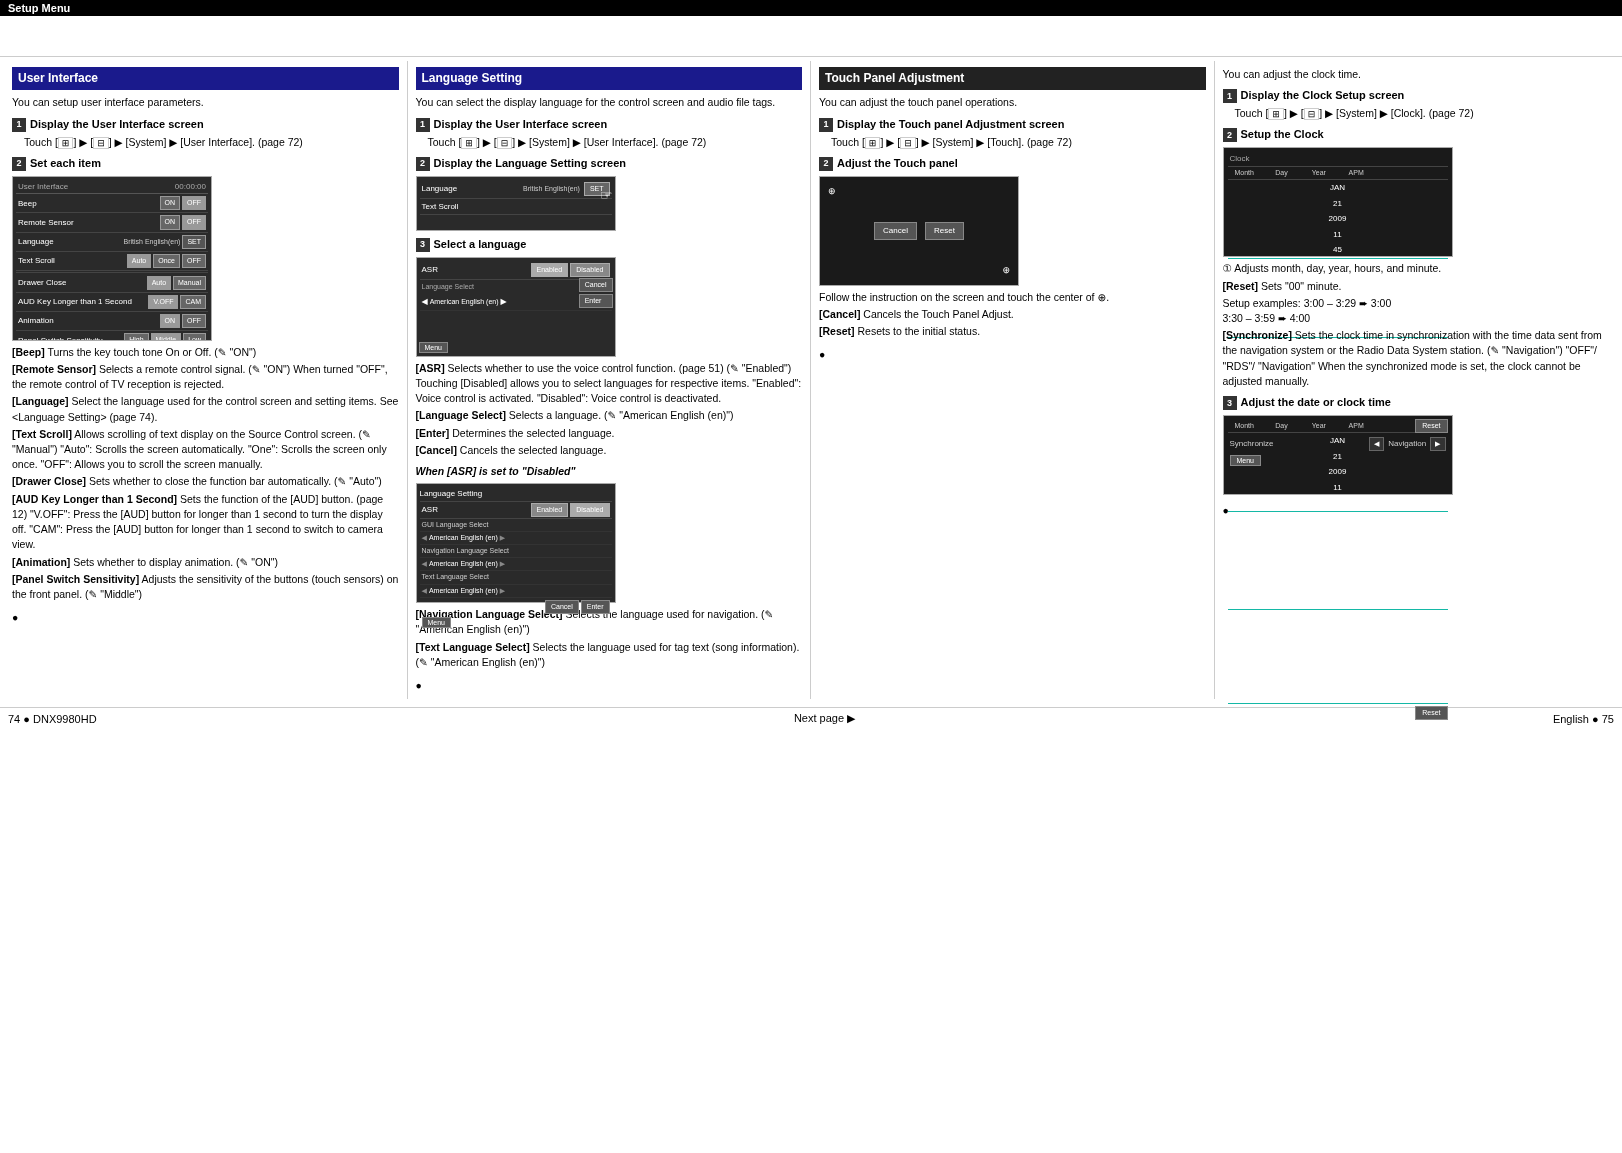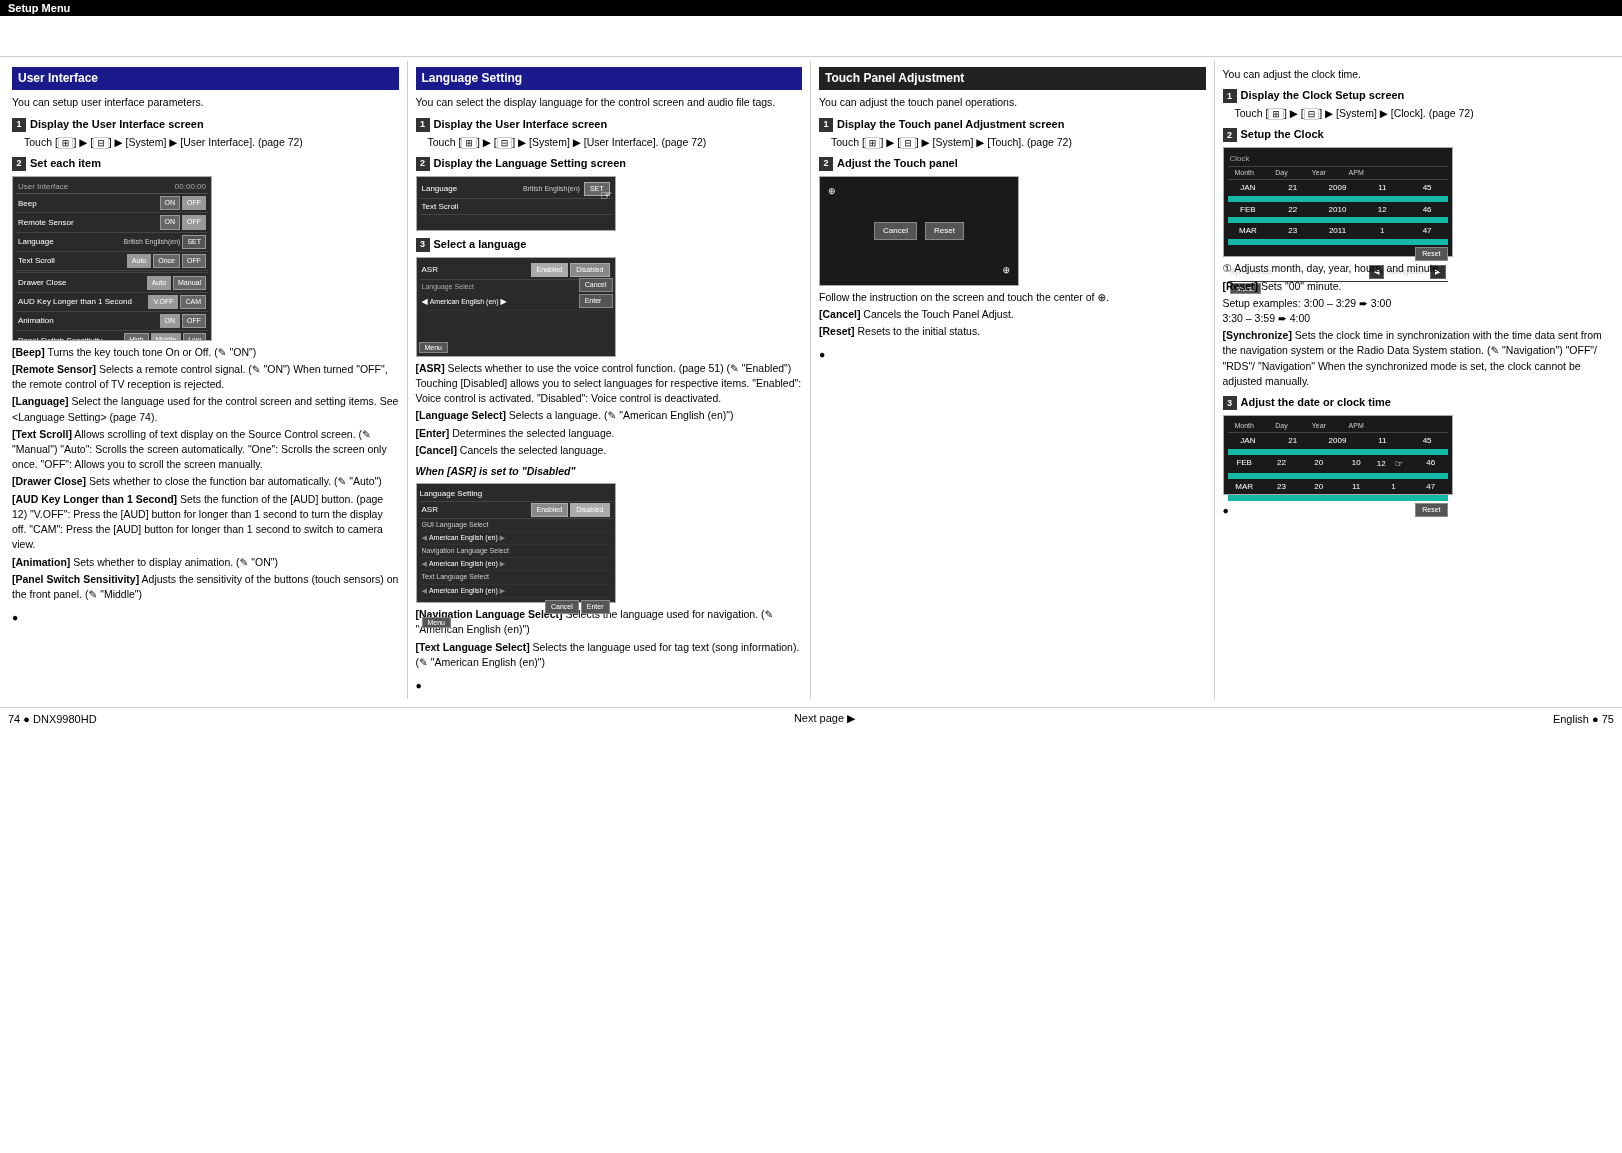--- a/index.html
+++ b/index.html
@@ -138,24 +138,25 @@
       display: flex;
       border-bottom: 1px solid #444;
       font-size: 7px;
       color: #ccc;
       padding: 1px 0;
       gap: 4px;
     }
     .clock-header-row span { flex: 1; text-align: center; }
     .clock-data-row {
       display: flex;
-      border-bottom: 6px solid #14b8a6;
+      border-bottom: 1px solid #14b8a6;
       font-size: 8px;
       padding: 2px 0;
       gap: 4px;
+      flex-direction: column;
     }
     .clock-data-row span { flex: 1; text-align: center; }
     .clock-reset-row {
       display: flex;
       justify-content: flex-end;
       margin: 2px 0;
     }
     .clock-reset-btn {
       background: #555;
       color: #fff;

